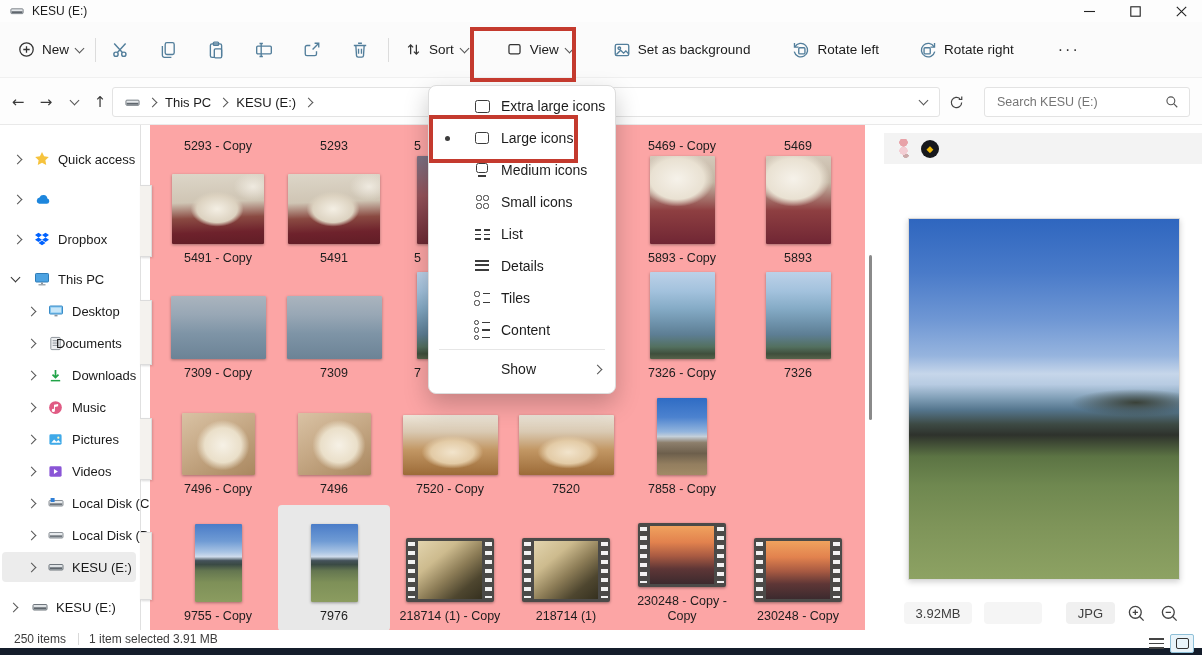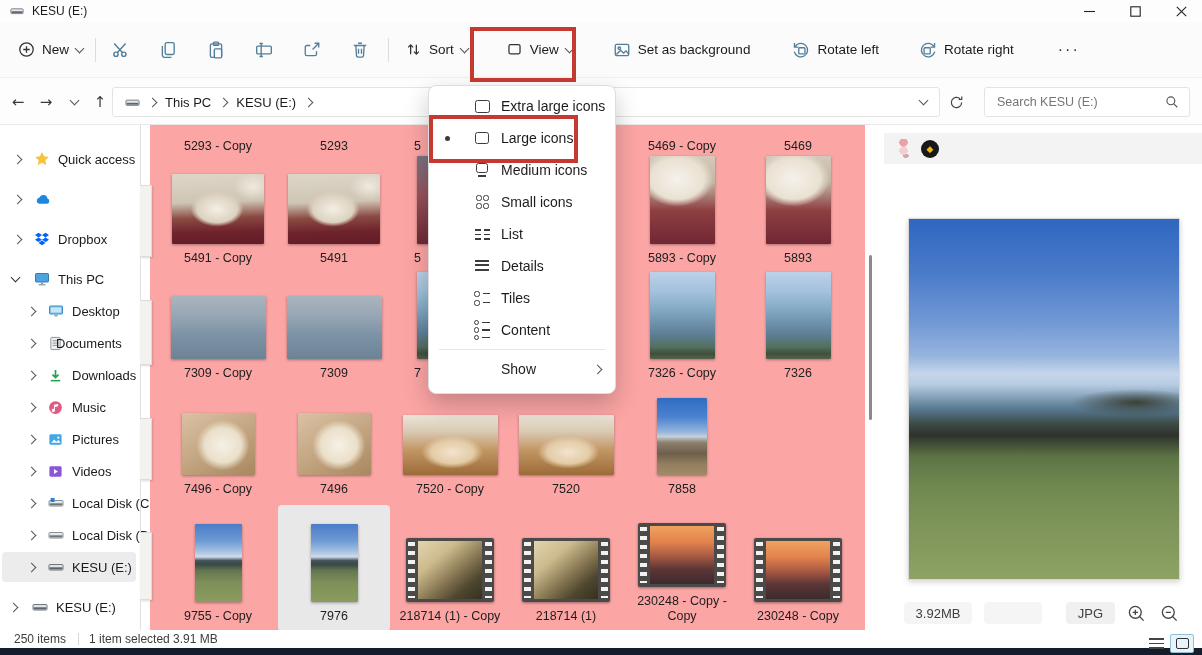--- a/index.html
+++ b/index.html
@@ -543,21 +543,21 @@
       <div class="cell">
           <div class="thumb t-catlying sz-catlying"></div>
           <div class="flabel">7520 - Copy</div>
         </div>
       <div class="cell">
           <div class="thumb t-catlying sz-catlying"></div>
           <div class="flabel">7520</div>
         </div>
       <div class="cell">
           <div class="thumb t-beach sz-beach"></div>
-          <div class="flabel">7858</div>
+          <div class="flabel">7858 - Copy</div>
         </div>
     </div>
 
     <div class="grid-row" style="top:385px;height:115px;">
       <div class="cell">
           <div class="thumb t-field sz-field"></div>
           <div class="flabel">9755 - Copy</div>
         </div>
       <div class="cell">
           <div class="thumb t-field sz-field"></div>

